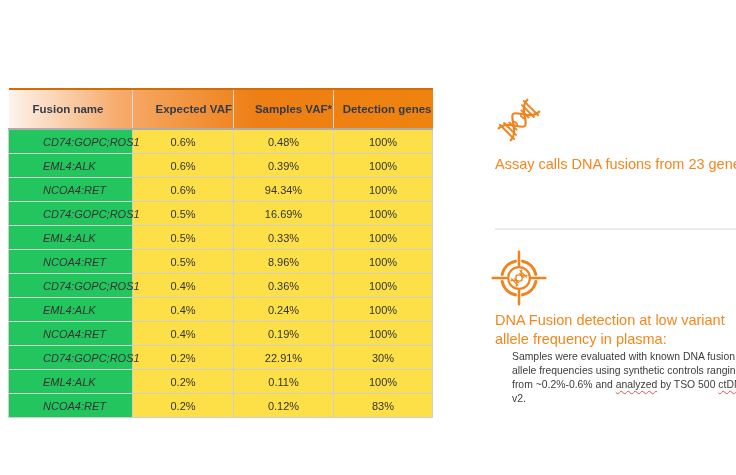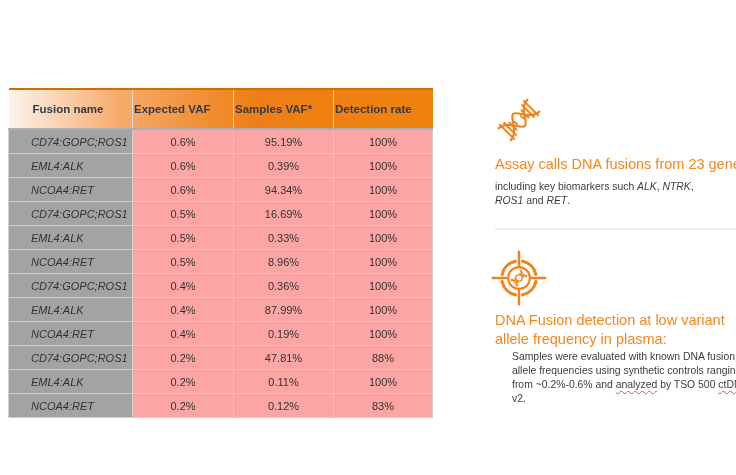--- a/index.html
+++ b/index.html
@@ -12,31 +12,31 @@
   
   table.fusion{
     position:absolute;left:8px;top:88px;width:424px;
     border-collapse:collapse;table-layout:fixed;
   }
   table.fusion thead{
     background:linear-gradient(90deg,#fdf3ec 0%,#f6ab6b 26%,#ee7f15 58%,#ef830e 100%);
   }
   table.fusion th{
     height:36px;font-size:11.5px;font-weight:bold;color:#333a4a;
-    text-align:left;vertical-align:middle;
+    text-align:right;vertical-align:middle;
     border-top:2px solid #d06e04;border-bottom:2px solid #adadad;
     border-left:1px solid #d8d8d8;
   }
   table.fusion th:first-child{text-align:left;padding-left:24px;border-left:none;}
   table.fusion td{
     height:21px;font-size:11px;color:#333333;text-align:center;vertical-align:middle;
-    border:1px solid #cfcfcf;background:#fca5a5;
+    border:1px solid #cfcfcf;background:#fde047;
   }
   table.fusion td:first-child{
-    background:#a3a3a3;font-style:italic;text-align:left;padding-left:22px;
+    background:#22c55e;font-style:italic;text-align:left;padding-left:34px;
   }
 
   
   .icon{position:absolute;display:block;}
   .icon-dna{left:492px;top:93px;width:54px;height:54px;}
   .icon-target{left:490px;top:249px;width:58px;height:58px;}
   .heading{
     position:absolute;color:#f5861c;font-size:14.5px;line-height:1.28;font-weight:400;
   }
   .h1{left:495px;top:155px;width:250px;white-space:nowrap;}
@@ -64,28 +64,28 @@
       <col style="width:124px">
         <col style="width:101px">
         <col style="width:100px">
         <col style="width:99px">
     </colgroup>
     <thead>
       <tr>
         <th>Fusion name</th>
         <th>Expected VAF</th>
         <th>Samples VAF*</th>
-        <th>Detection rate</th>
+        <th>Detection genes</th>
       </tr>
     </thead>
     <tbody>
         <tr>
           <td>CD74:GOPC;ROS1</td>
           <td>0.6%</td>
-          <td>95.19%</td>
+          <td>0.48%</td>
           <td>100%</td>
         </tr>
         <tr>
           <td>EML4:ALK</td>
           <td>0.6%</td>
           <td>0.39%</td>
           <td>100%</td>
         </tr>
         <tr>
           <td>NCOA4:RET</td>
@@ -113,34 +113,34 @@
         </tr>
         <tr>
           <td>CD74:GOPC;ROS1</td>
           <td>0.4%</td>
           <td>0.36%</td>
           <td>100%</td>
         </tr>
         <tr>
           <td>EML4:ALK</td>
           <td>0.4%</td>
-          <td>87.99%</td>
+          <td>0.24%</td>
           <td>100%</td>
         </tr>
         <tr>
           <td>NCOA4:RET</td>
           <td>0.4%</td>
           <td>0.19%</td>
           <td>100%</td>
         </tr>
         <tr>
           <td>CD74:GOPC;ROS1</td>
           <td>0.2%</td>
-          <td>47.81%</td>
-          <td>88%</td>
+          <td>22.91%</td>
+          <td>30%</td>
         </tr>
         <tr>
           <td>EML4:ALK</td>
           <td>0.2%</td>
           <td>0.11%</td>
           <td>100%</td>
         </tr>
         <tr>
           <td>NCOA4:RET</td>
           <td>0.2%</td>
@@ -155,21 +155,20 @@
       <g transform="rotate(45 32 32)">
         <path class="stroke" stroke-width="2.6" d="M22 8 C22 22 42 26 42 32 C42 38 22 42 22 56"></path>
         <path class="stroke" stroke-width="2.6" d="M42 8 C42 22 22 26 22 32 C22 38 42 42 42 56"></path>
         <path class="stroke" stroke-width="2.2" d="M20 12 L44 12 M22 17 L42 17 M26 22 L38 22 M30 27 L34 27 M30 37 L34 37 M26 42 L38 42 M22 47 L42 47 M20 52 L44 52"></path>
       </g>
     </svg>
   </span>
 
   <div class="heading h1">Assay calls DNA fusions from 23 genes</div>
 
-  <p class="body-text b1"><span>including key biomarkers such </span><span class="gene">ALK</span><span>, </span><span class="gene">NTRK</span><span>, </span><span class="gene">ROS1</span><span> and </span><span class="gene">RET</span><span>.</span></p>
 
   <div class="divider"></div>
 
   <span class="icon icon-target">
     <svg viewBox="0 0 64 64" width="58" height="58">
       <path class="stroke" stroke-width="3.4" d="M50.58 35.95 A19 19 0 0 1 35.95 50.58 M28.05 50.58 A19 19 0 0 1 13.42 35.95 M13.42 28.05 A19 19 0 0 1 28.05 13.42 M35.95 13.42 A19 19 0 0 1 50.58 28.05"></path>
       <path class="stroke" stroke-width="2.8" d="M32 3 L32 18 M32 46 L32 61 M3 32 L18 32 M46 32 L61 32"></path>
       <circle class="stroke" stroke-width="2.4" cx="32" cy="32" r="12"></circle>
       <g transform="rotate(45 32 32)">
         <path class="stroke" stroke-width="1.5" d="M28 23.5 C28 27.5 36 28.5 36 32 C36 35.5 28 36.5 28 40.5"></path>

